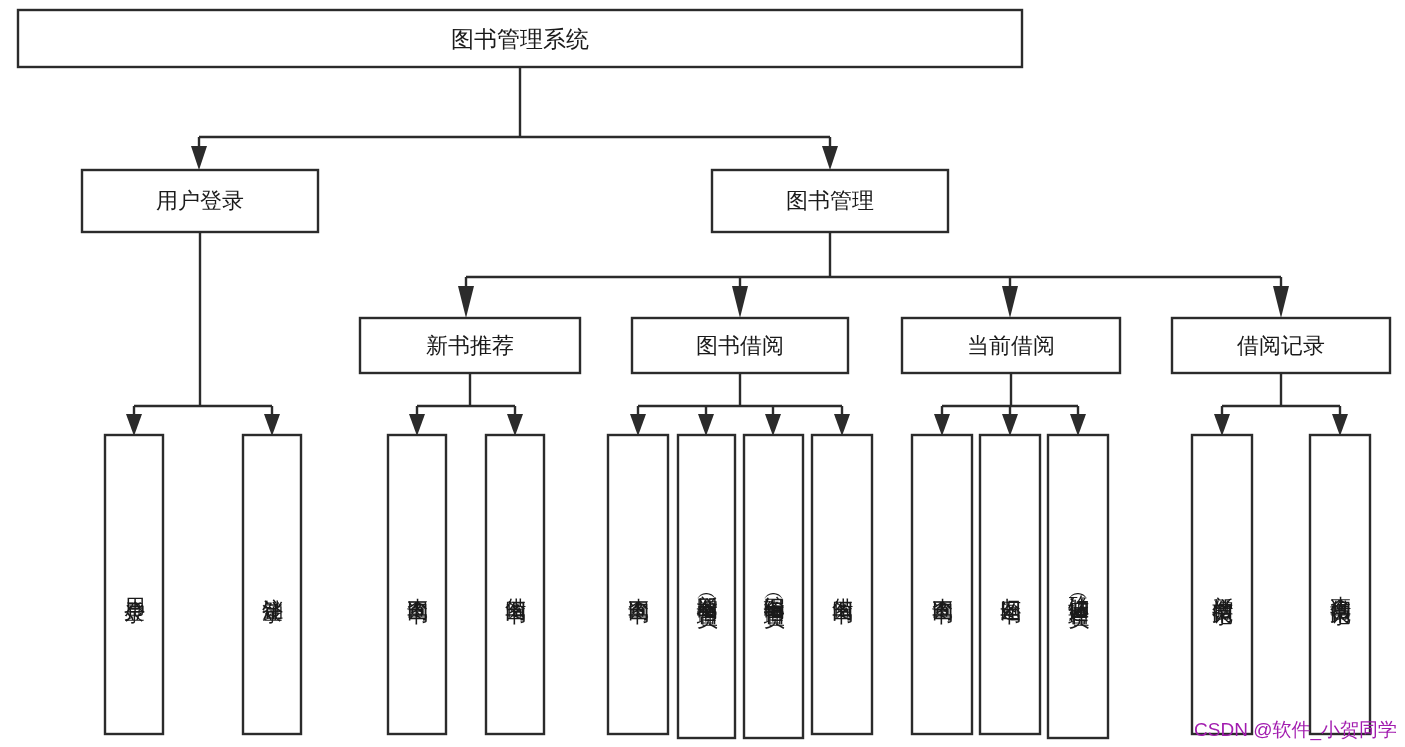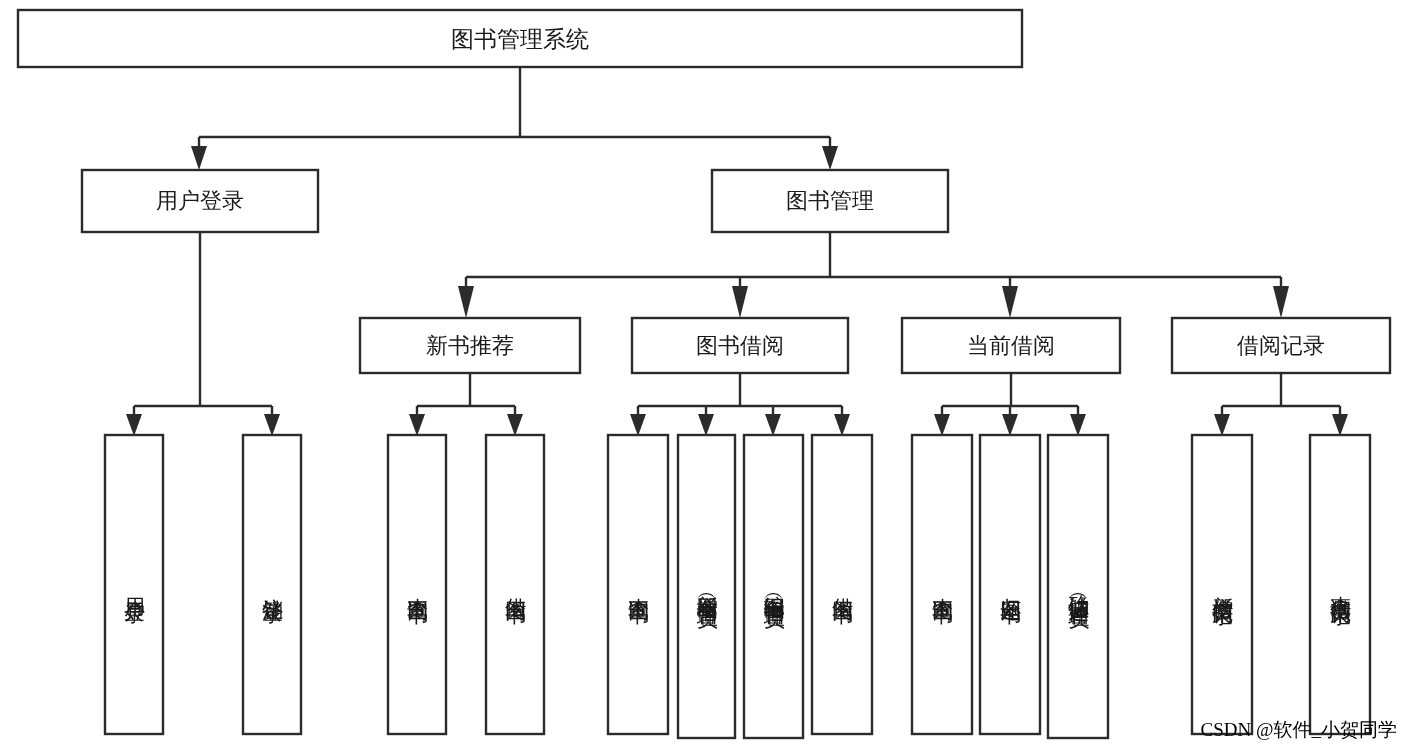--- a/index.html
+++ b/index.html
@@ -69,23 +69,23 @@
     line-height: 1.12;
     letter-spacing: 2px;
     color: #1a1a1a;
     white-space: nowrap;
     text-align: center;
   }
   #watermark {
     position: absolute;
     right: 8px;
     bottom: 4px;
-    font-family: Liberation Serif, serif;
+    font-family: Liberation Sans, sans-serif;
     font-size: 19px;
-    color: #000000;
+    color: #a21caf;
     white-space: nowrap;
     pointer-events: none;
   }
 </style>
 </head>
 <body>
 
 <div id="diagram-root">
 
   <svg id="tree-svg" viewBox="0 0 1405 747">

